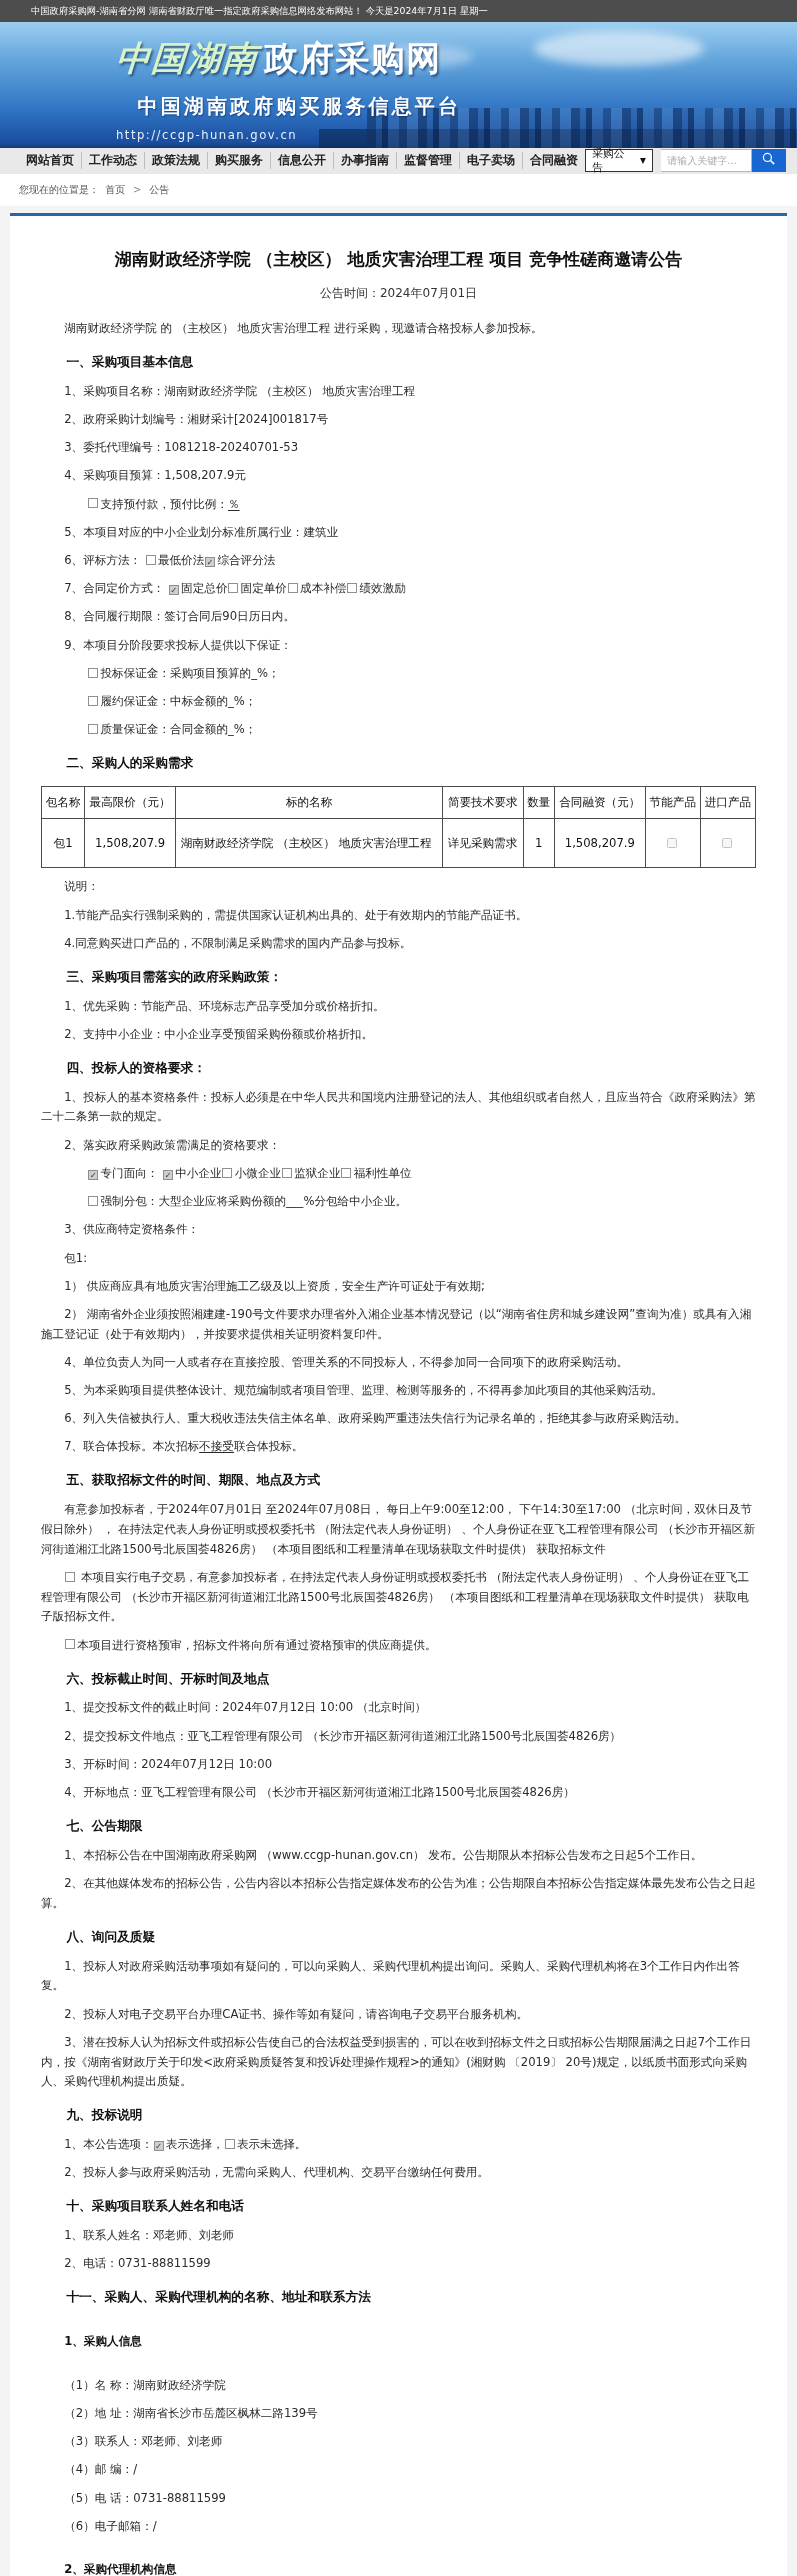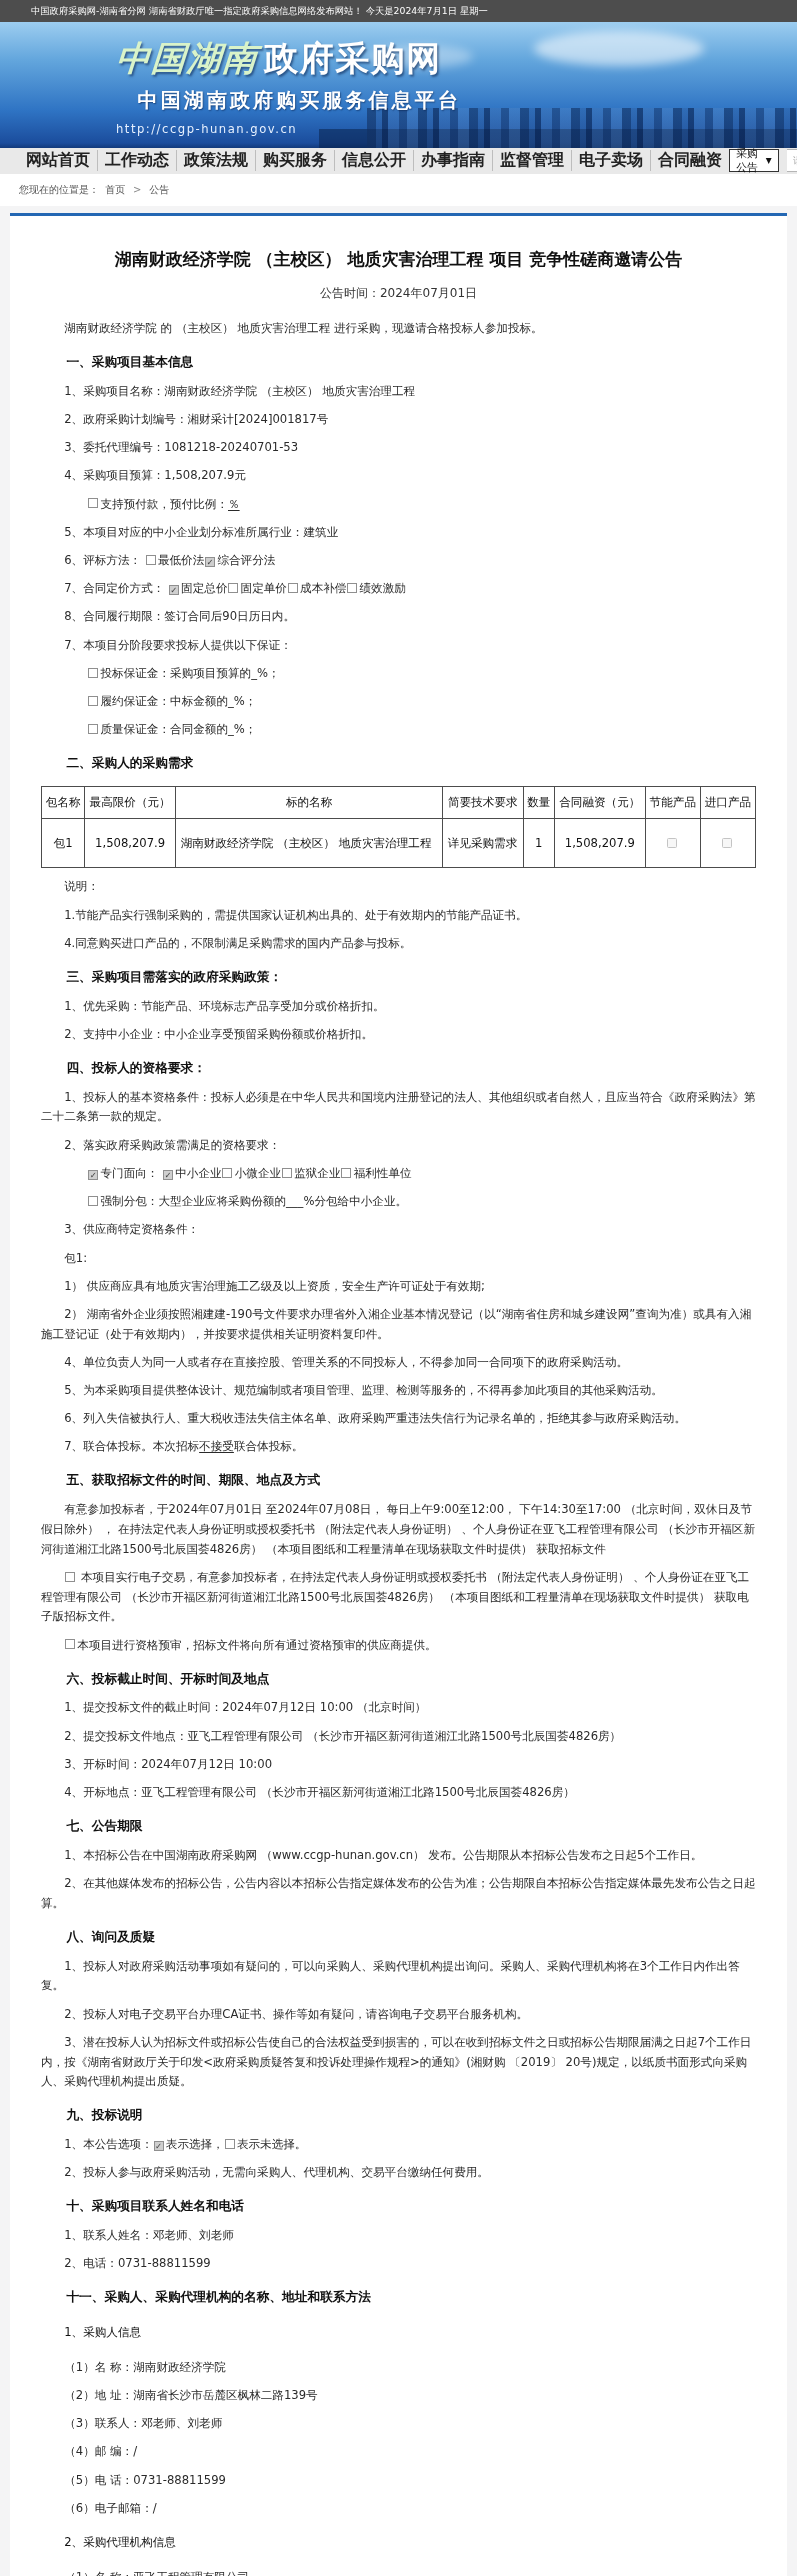--- a/index.html
+++ b/index.html
@@ -20,28 +20,28 @@
              background:repeating-linear-gradient(90deg,
                rgba(18,48,96,.75) 0 9.3px, rgba(47,92,156,.45) 9.3px 15.4px,
                rgba(12,38,84,.8) 15.4px 21px, rgba(70,115,175,.4) 21px 32px,
                rgba(25,58,110,.7) 32px 40px, rgba(95,140,195,.35) 40px 51px); }
   .skyline2 { position:absolute; left:40%; right:0; bottom:0; height:18.5px; background:rgba(10,34,76,.55); }
   .logo-block { position:relative; z-index:2; padding:14px 0 0 116px; }
   .logo-line1 { font-size:34px; font-weight:bold; letter-spacing:1.5px;
                 text-shadow:1.5px 1.5px 2.3px rgba(10,35,80,.6); }
   .logo-calli { color:#d9f3c9; font-style:italic; transform:skew(-4deg); display:inline-block; margin-right:6.2px; }
   .logo-main  { color:#ffffff; }
-  .logo-line2 { margin-top:5px; font-size:20px; font-weight:bold; color:#fff; letter-spacing:3.1px;
+  .logo-line2 { margin-top:11px; font-size:20px; font-weight:bold; color:#fff; letter-spacing:3.1px;
                 text-shadow:0.8px 0.8px 1.5px rgba(10,35,80,.6); padding-left:21.6px; }
   .logo-line3 { margin-top:8px; font-size:11.6px; color:#e7f1ff; letter-spacing:1.5px; padding-left:116px; text-align:left; }
 
   
   .nav { height:26px; background:#e9e9e9; display:flex; align-items:center; padding:0 10.8px 0 19px; }
   .nav-list { display:flex; align-items:center; list-style:none; }
-  .nav-list li { font-size:16px; font-weight:bold; color:#222; padding:0 7px; cursor:pointer; white-space:nowrap; }
+  .nav-list li { font-size:12px; font-weight:bold; color:#222; padding:0 7px; cursor:pointer; white-space:nowrap; }
   .nav-list li + li { border-left:0.8px solid #bdbdbd; }
   .searchbox { margin-left:auto; display:flex; align-items:flex-start; height:23px; }
   .sel { height:23px; border:0.8px solid #333; background:#fff; display:flex; align-items:center;
          padding:0 6.2px; font-size:10.8px; color:#111; cursor:pointer; }
   .sel .arrow { margin-left:6.2px; font-size:7.7px; }
   .searchbox input { height:23px; width:91px; border:0.8px solid #b5b5b5; border-left:none; padding:0 6.2px;
                      font-size:10px; color:#333; font-family:inherit;margin-left:8px; }
   .searchbox input::placeholder { color:#aaa; }
   .search-btn { height:23px; width:35px; background:#1866d1; border:none; display:flex; align-items:center;
                 justify-content:center; cursor:pointer; }
@@ -53,21 +53,21 @@
 
   
   .content { margin:7.7px 10px 0; background:#fff; border-top:3.1px solid #2367b3; padding:20px 31px 0; }
   .doc-title { text-align:center; font-size:17px; font-weight:bold; color:#111; line-height:1.5; margin:10.8px 0 12.3px; }
   .doc-time { text-align:center; font-size:12px; color:#333; margin-bottom:17px; }
 
   .blk { font-size:11.6px; color:#2a2a2a; line-height:1.7; margin:8.5px 0; }
   .blk.p  { text-indent:2em; }
   .blk.pi { text-indent:4em; }
   .blk.h  { text-indent:2em; font-weight:bold; font-size:12.7px; color:#111; margin:12.3px 0 9.3px; }
-  .blk.sh { text-indent:2em; font-weight:normal; color:#111; margin:15px 0; }
+  .blk.sh { text-indent:2em; font-weight:bold; color:#111; margin:24px 0; }
   .ul { text-decoration:underline; text-underline-offset:2.3px; }
   .cb { display:inline-block; width:10px; height:10px; border:0.8px solid #8f8f8f; background:#fff;
         vertical-align:-0.8px; margin:0 2.3px 0 0.8px; font-size:8.5px; line-height:9.3px; text-align:center; color:#444;
         text-indent:0; }
   .cb.checked { background:#cfcfcf; }
   .cb.dim { border-color:#c4c4c4; background:#f7f7f7; border-radius:1.5px; }
 
   table.req { width:100%; border-collapse:collapse; margin:12.3px 0 9.3px; }
   table.req th, table.req td { border:0.8px solid #4c4c4c; font-size:11.6px; text-align:center; padding:4.6px 3.1px; color:#111; }
   table.req th { font-weight:normal; height:32px; }
@@ -140,21 +140,21 @@
       <div class="blk h">一、采购项目基本信息</div>
       <div class="blk p">1、采购项目名称：湖南财政经济学院 （主校区） 地质灾害治理工程</div>
       <div class="blk p">2、政府采购计划编号：湘财采计[2024]001817号</div>
       <div class="blk p">3、委托代理编号：1081218-20240701-53</div>
       <div class="blk p">4、采购项目预算：1,508,207.9元</div>
       <div class="blk pi"><span class="cb"></span>支持预付款，预付比例：<span class="ul">％</span></div>
       <div class="blk p">5、本项目对应的中小企业划分标准所属行业：建筑业</div>
       <div class="blk p">6、评标方法： <span class="cb"></span>最低价法<span class="cb checked">✓</span>综合评分法</div>
       <div class="blk p">7、合同定价方式： <span class="cb checked">✓</span>固定总价<span class="cb"></span>固定单价<span class="cb"></span>成本补偿<span class="cb"></span>绩效激励</div>
       <div class="blk p">8、合同履行期限：签订合同后90日历日内。</div>
-      <div class="blk p">7、本项目分阶段要求投标人提供以下保证：</div>
+      <div class="blk p">9、本项目分阶段要求投标人提供以下保证：</div>
       <div class="blk pi"><span class="cb"></span>投标保证金：采购项目预算的_%；</div>
       <div class="blk pi"><span class="cb"></span>履约保证金：中标金额的_%；</div>
       <div class="blk pi"><span class="cb"></span>质量保证金：合同金额的_%；</div>
       <div class="blk h">二、采购人的采购需求</div>
       <table class="req">
         <thead>
           <tr>
             <th>包名称</th>
             <th>最高限价（元）</th>
             <th>标的名称</th>

